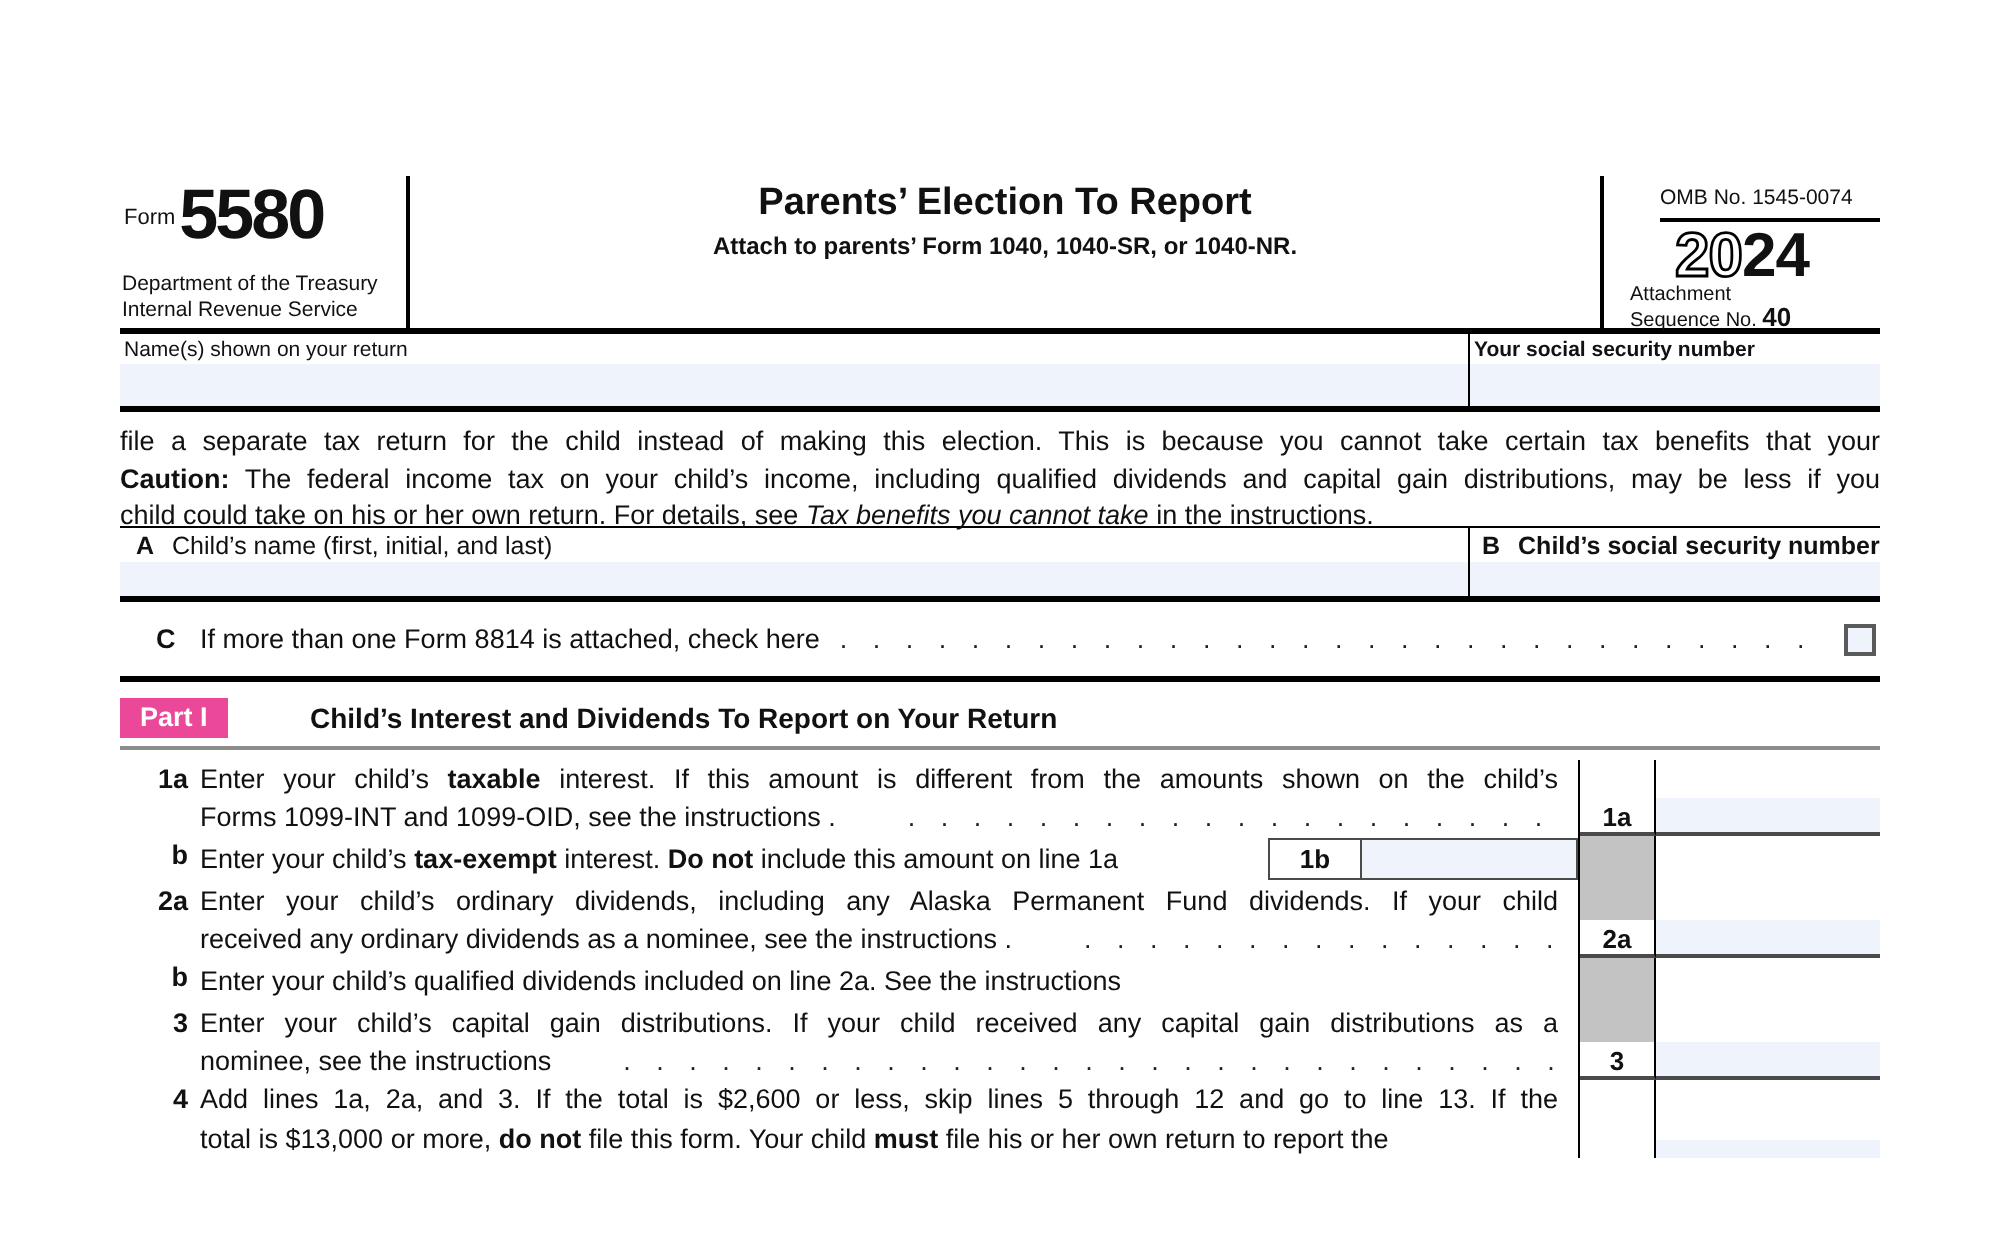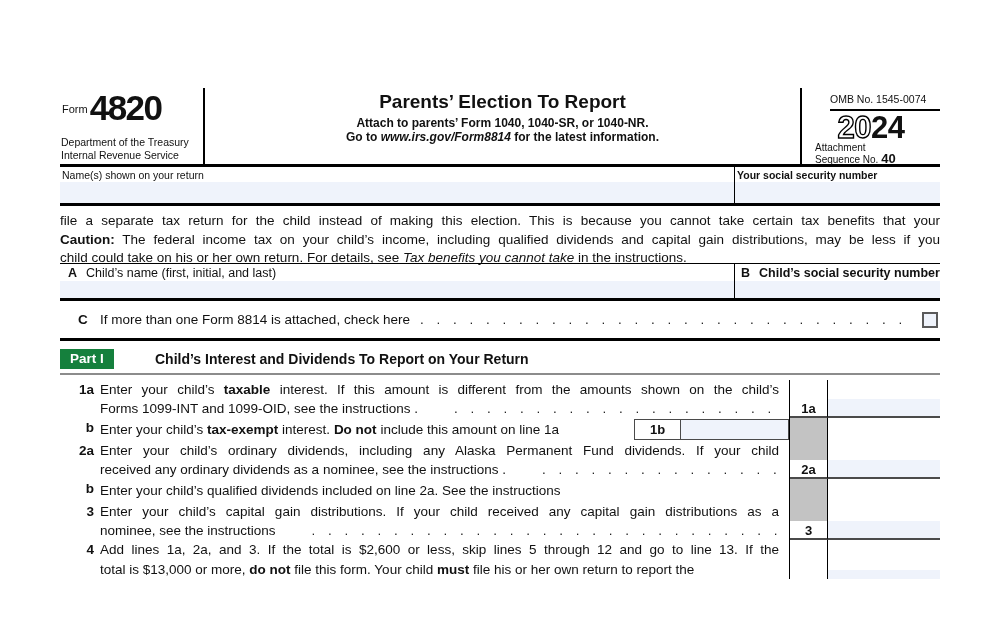--- a/index.html
+++ b/index.html
@@ -47,21 +47,21 @@
   .ab-label.allb { font-weight:bold; padding-left:6px; }
 
   
   .c-row { height:40px; border-bottom:3px solid #000; display:flex; align-items:center; font-size:13.5px; }
   .c-letter { font-weight:bold; margin-left:18px; width:22px; }
   .dots { flex:1; overflow:hidden; white-space:nowrap; word-spacing:9px; padding-left:10px; color:#222; }
   .checkbox { width:16px; height:16px; border:2px solid #5a5a5a; background:#eff3fb; margin:0 2px 0 8px; flex:none; }
 
   
   .part-hdr { position:relative; height:34px; border-bottom:2.5px solid #8c8c8c; }
-  .badge { position:absolute; left:0; top:8px; background:#15803d; color:#fff; font-weight:bold; font-size:13.5px; padding:2px 10px 3px; }
+  .badge { position:absolute; left:0; top:8px; background:#ec4899; color:#fff; font-weight:bold; font-size:13.5px; padding:2px 10px 3px; }
   .part-title { position:absolute; left:95px; top:10px; font-weight:bold; font-size:14px; }
 
   
   .grid { margin-top:5px; display:grid; grid-template-columns:40px 690px 38px 112px;
           grid-template-rows:19px 19px 23px 19px 19px 23px 19px 19px 20px 19px; }
   .gn { font-weight:bold; font-size:13.5px; text-align:right; padding-right:6px; line-height:19px; }
   .gt { font-size:13.5px; line-height:19px; padding-right:10px; border-right:1px solid #000; }
   .gl { border-right:1px solid #000; font-size:13px; line-height:19px; }
   .ga { position:relative; }
   .gray { background:#c3c3c3; }
@@ -78,33 +78,30 @@
 </head>
 <body>
 
 <div class="page">
   <div class="sheet">
 
     <div class="hdr">
       <div class="hdr-left">
         <div class="form-id">
           <span class="form-word">Form</span>
-          <span class="form-num">4820</span>
+          <span class="form-num">5580</span>
         </div>
         <div class="agency">
           <div>Department of the Treasury</div>
           <div>Internal Revenue Service</div>
         </div>
       </div>
       <div class="hdr-center">
         <div class="title-line">Parents’ Election To Report</div>
         <div class="attach">Attach to parents’ Form 1040, 1040-SR, or 1040-NR.</div>
-        <div class="goto">
-          <span>Go to </span><span class="i">www.irs.gov/Form8814</span><span> for the latest information.</span>
-        </div>
       </div>
       <div class="hdr-right">
         <div class="omb">OMB No. 1545-0074</div>
         <div class="year">
           <span class="year-outline">20</span><span>24</span>
         </div>
         <div class="att">
           <div>Attachment</div>
           <div><span>Sequence No. </span><span class="att-no">40</span></div>
         </div>

